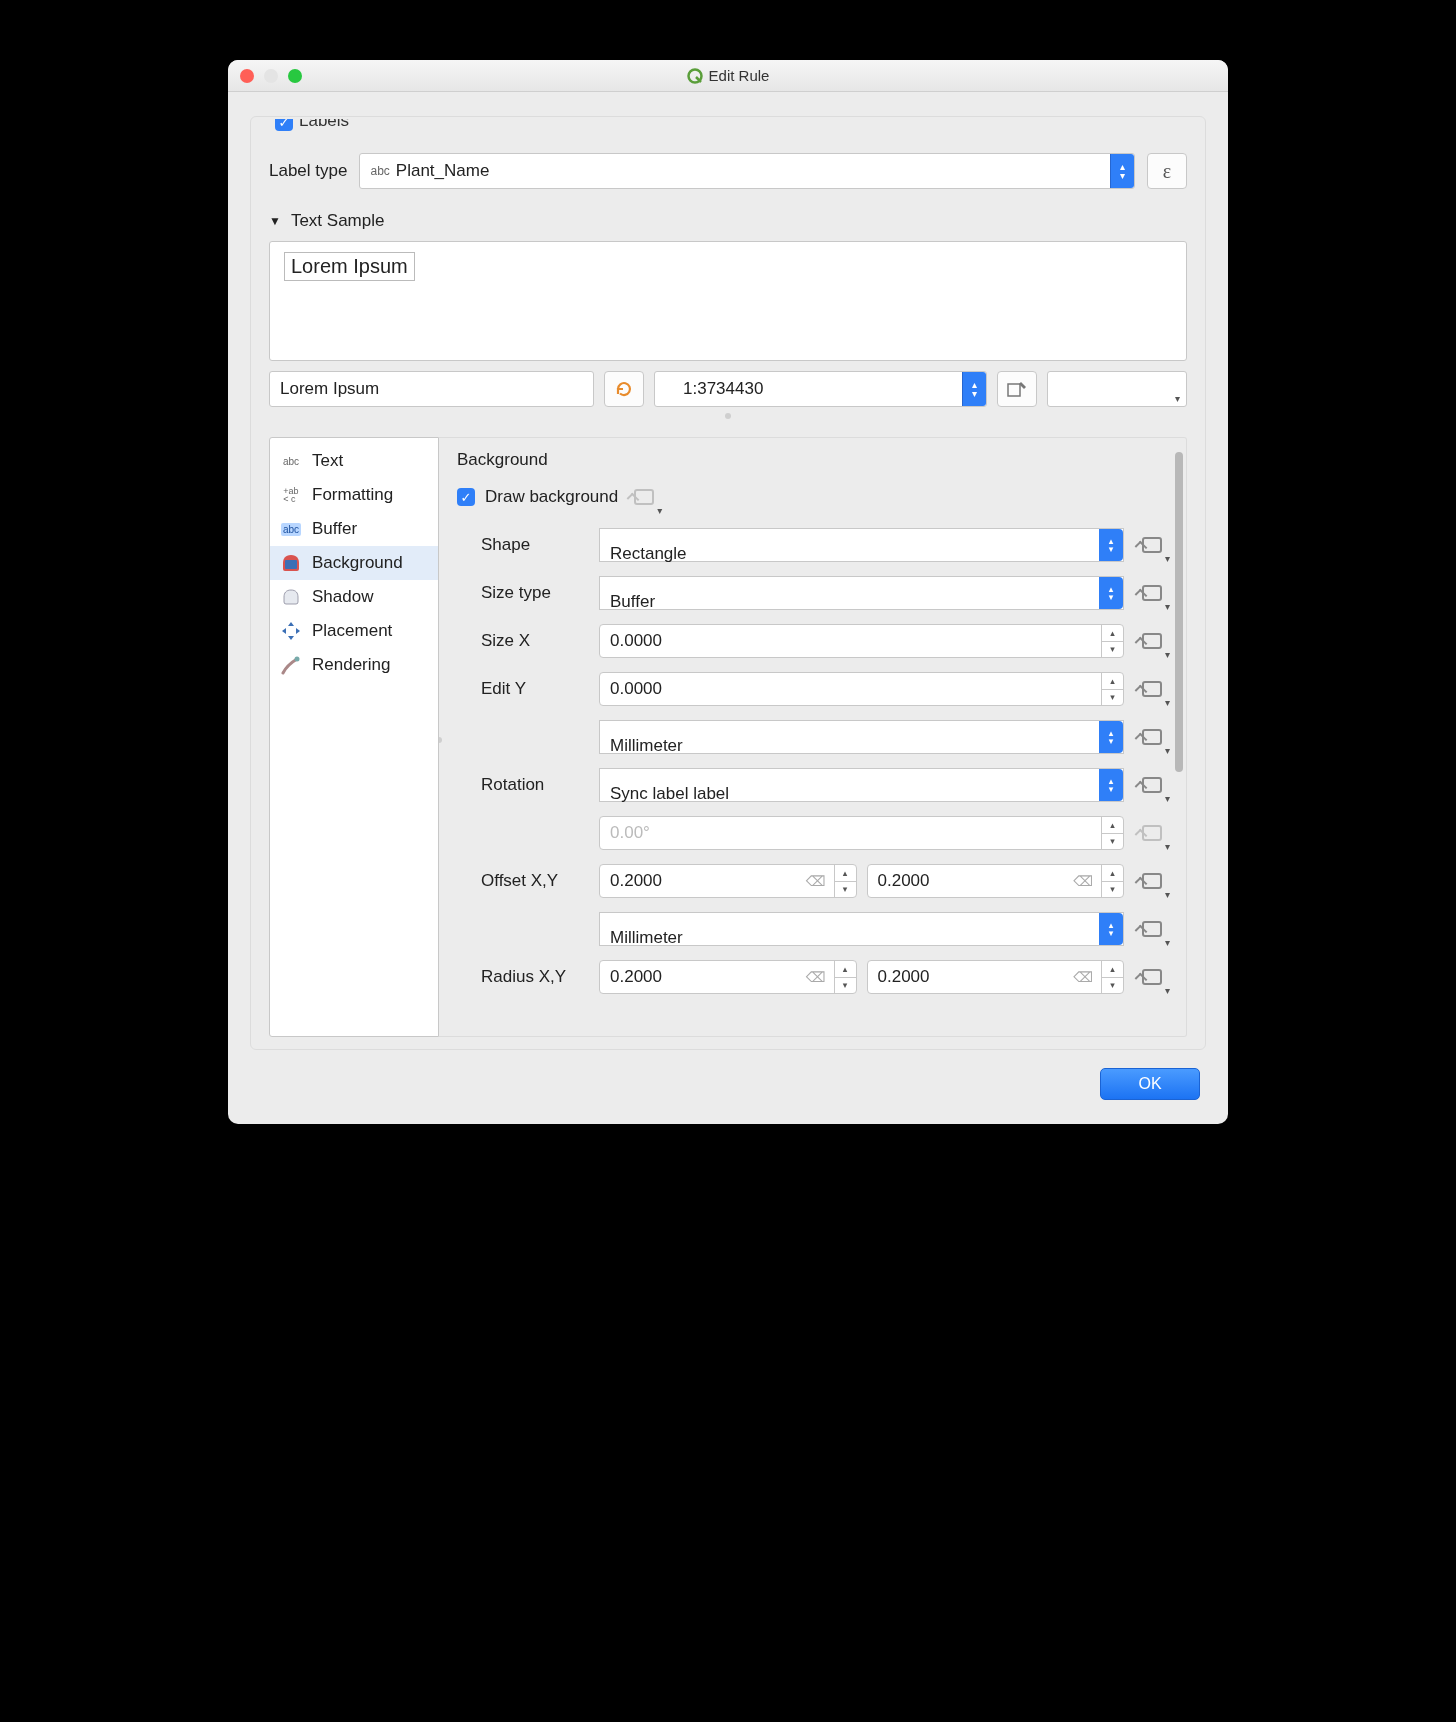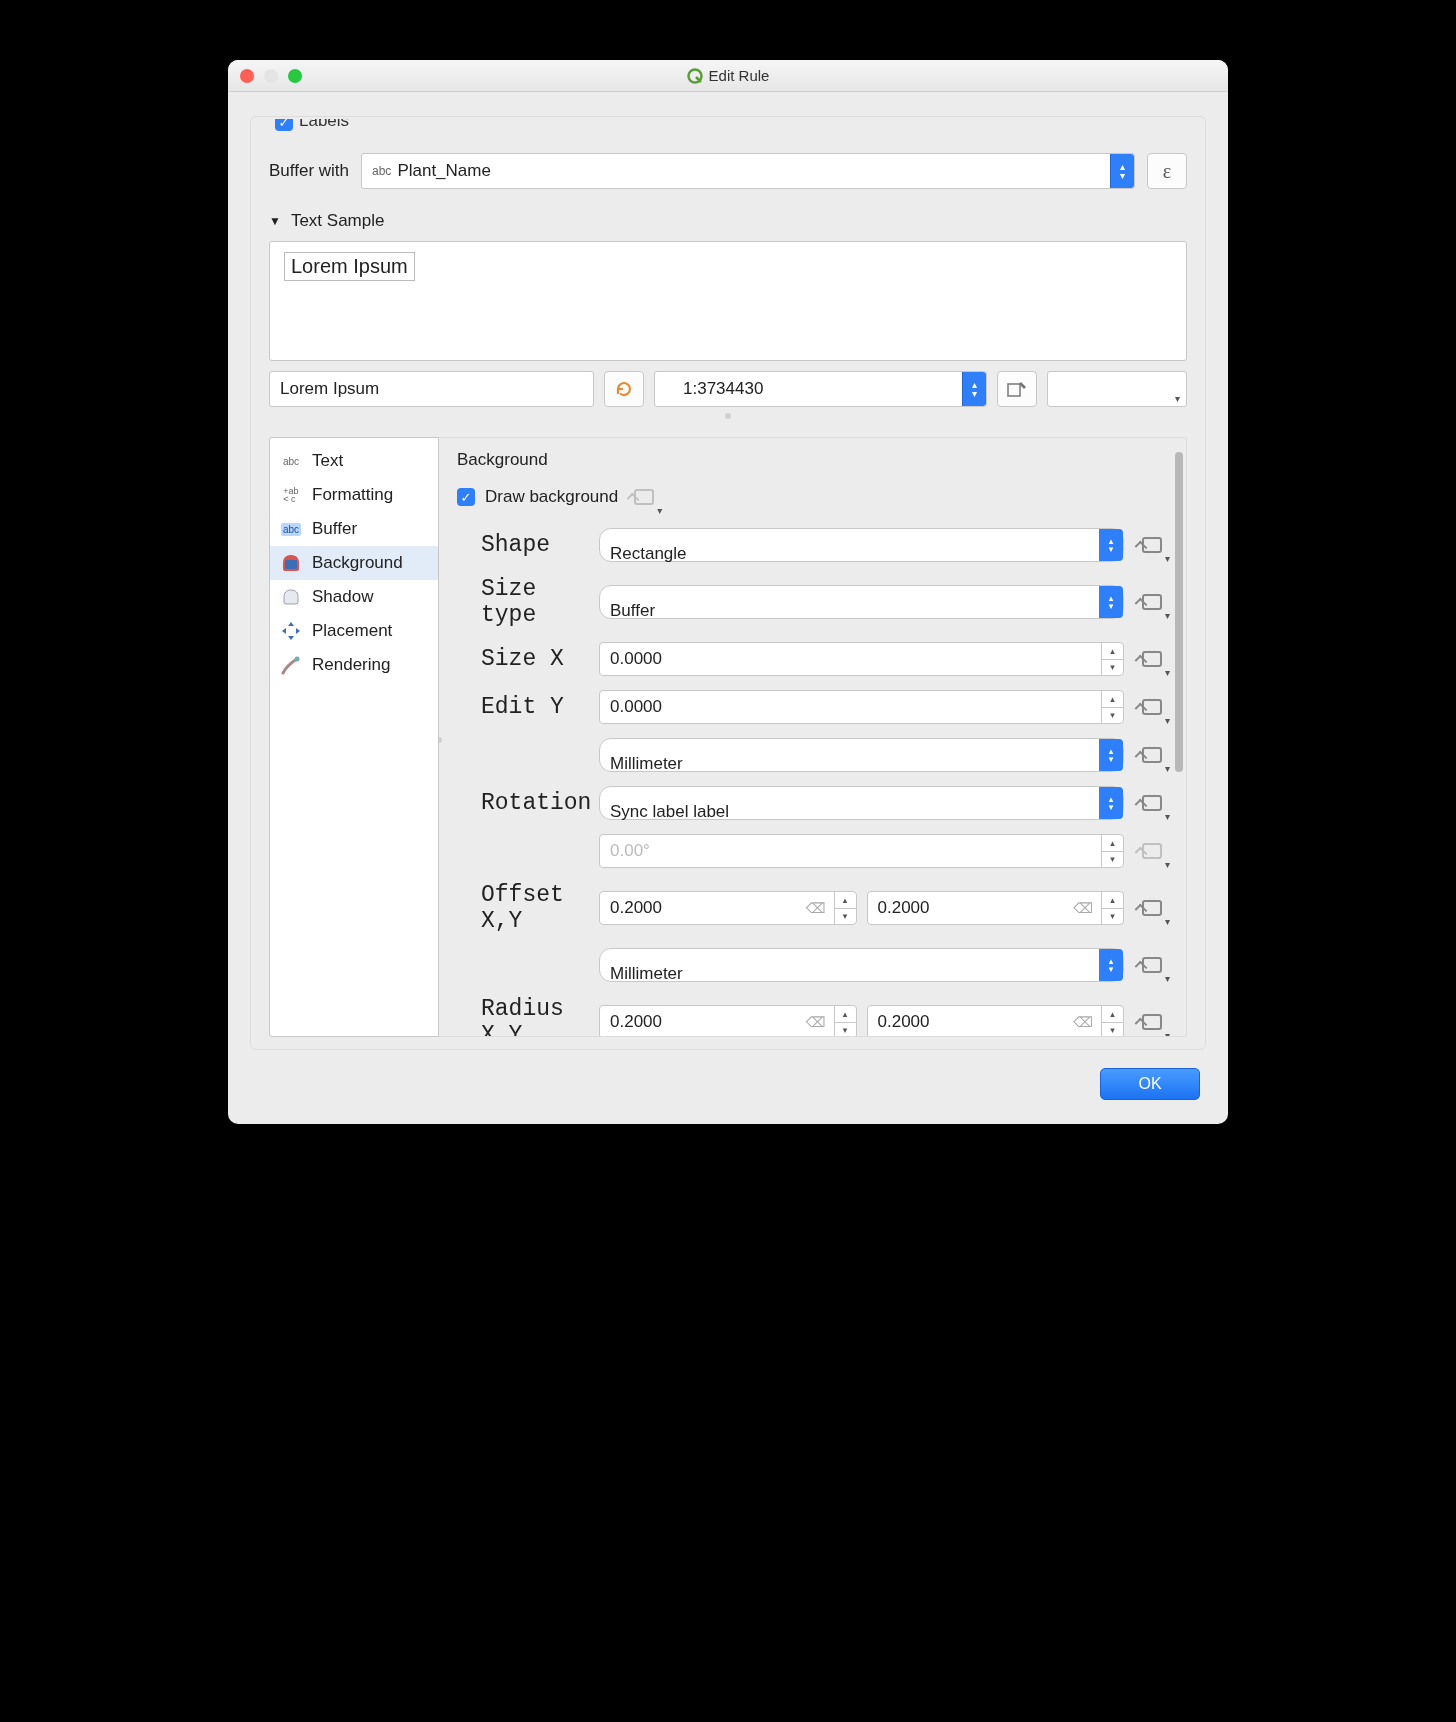--- a/index.html
+++ b/index.html
@@ -130,25 +130,25 @@
   .si-icon { width:22px;height:22px;display:flex;align-items:center;justify-content:center;}
   
   .main {
     flex:1;background:#ececec;border:1px solid #dcdcdc;border-left:none;border-radius:0 3px 3px 0;
     padding:12px 18px 8px; position:relative; overflow:hidden;
   }
   .sec-title { font-size:17px; margin-bottom:10px; }
   .drawbg { display:flex;align-items:center;gap:10px;margin-bottom:14px;}
   
   .prop-row { display:flex;align-items:center;gap:12px;margin-bottom:14px;}
-  .prop-lbl { width:130px; padding-left:24px; font-size:23px;font-family:Liberation Mono, monospace; }
+  .prop-lbl { width:130px; padding-left:24px; font-size:17px; }
   .prop-field { flex:1; }
   
   .select {
-    height:34px;background:#fff;border:1px solid #c8c8c8;border-radius:12px;
+    height:34px;background:#fff;border:1px solid #c8c8c8;border-radius:0;
     display:flex;align-items:center;padding:17px 30px 0 10px;position:relative;font-size:17px;
   }
   .select .carets2 {
     position:absolute;right:0;top:0;bottom:0;width:24px;background:#2f7ff8;
     border-radius:0 4px 4px 0;display:flex;flex-direction:column;align-items:center;justify-content:center;
     color:#fff;font-size:9px;line-height:8px;
   }
   .spin {
     height:34px;background:#fff;border:1px solid #c8c8c8;border-radius:4px;
     display:flex;align-items:center;padding:0 26px 0 10px;position:relative;font-size:17px;
@@ -215,21 +215,21 @@
   </div>
 
   <div class="content">
     <div class="panel">
       <div class="labels-hdr" style="overflow:hidden;height:12px;align-items:flex-end;margin-top:-4px;">
         <span class="chk">✓</span>
         <span>Labels</span>
       </div>
 
       <div class="row">
-        <span>Buffer with</span>
+        <span>Label type</span>
         <div class="combo">
           <span class="abc">abc</span>
           <span>Plant_Name</span>
           <div class="carets">
               <span>▴</span>
               <span>▾</span>
             </div>
         </div>
         <div class="sq-btn">ε</div>
       </div>

